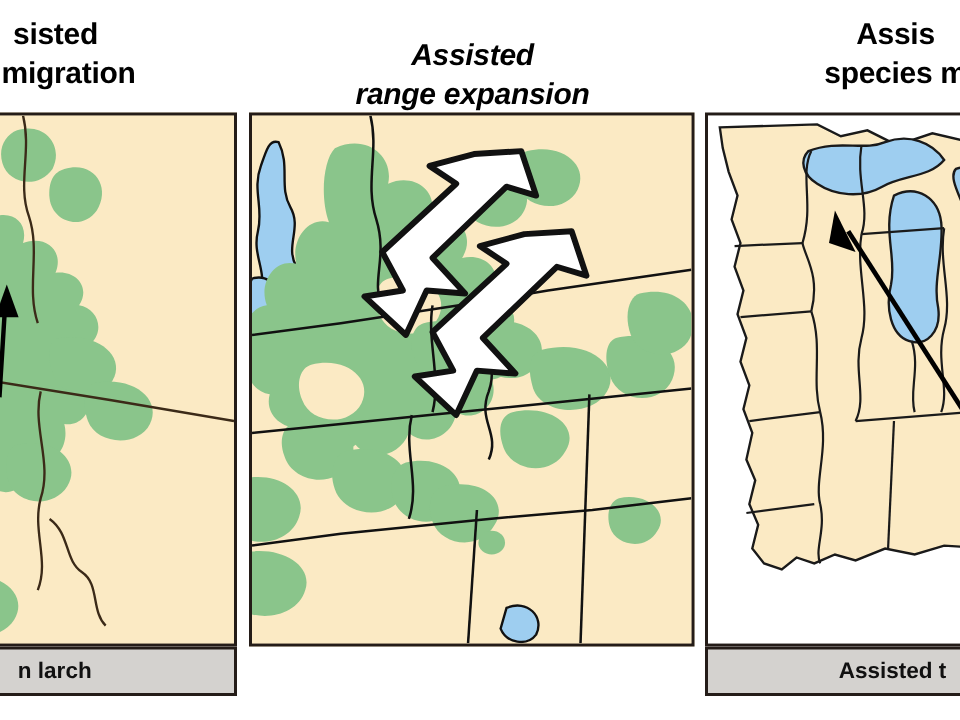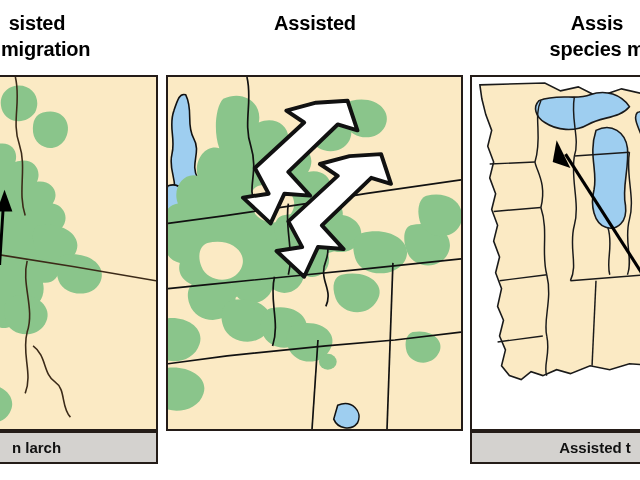--- a/index.html
+++ b/index.html
@@ -25,21 +25,21 @@
     font-size:20px;
     line-height:26px;
     color:#000000;
     letter-spacing:-0.2px;
     white-space:nowrap;
   }
   .panel-title .l1{display:block;}
   .panel-title .l2{display:block;}
 
   #title-1{left:-82px;top:10px;width:238px;}
-  #title-2{left:196px;top:10px;width:238px;}
+  #title-2{left:196px;top:24px;width:238px;font-style:italic;}
   #title-3{left:478px;top:10px;width:238px;}
 
   
   .panel{
     position:absolute;
     box-sizing:border-box;
     border:2.5px solid #241c18;
     overflow:hidden;
   }
   #panel-1{left:-85px;top:75px;width:243px;height:356px;background:#fbeac4;}
@@ -71,20 +71,21 @@
 
   <div class="titles">
 
     <div class="panel-title" id="title-1">
       <span class="l1">sisted</span>
       <span class="l2">n migration</span>
     </div>
 
     <div class="panel-title" id="title-2">
       <span class="l1">Assisted</span>
+      <span class="l2">range expansion</span>
     </div>
 
     <div class="panel-title" id="title-3">
       <span class="l1">Assis</span>
       <span class="l2">species m</span>
     </div>
 
   </div>
 
   <div class="panel" id="panel-1">

